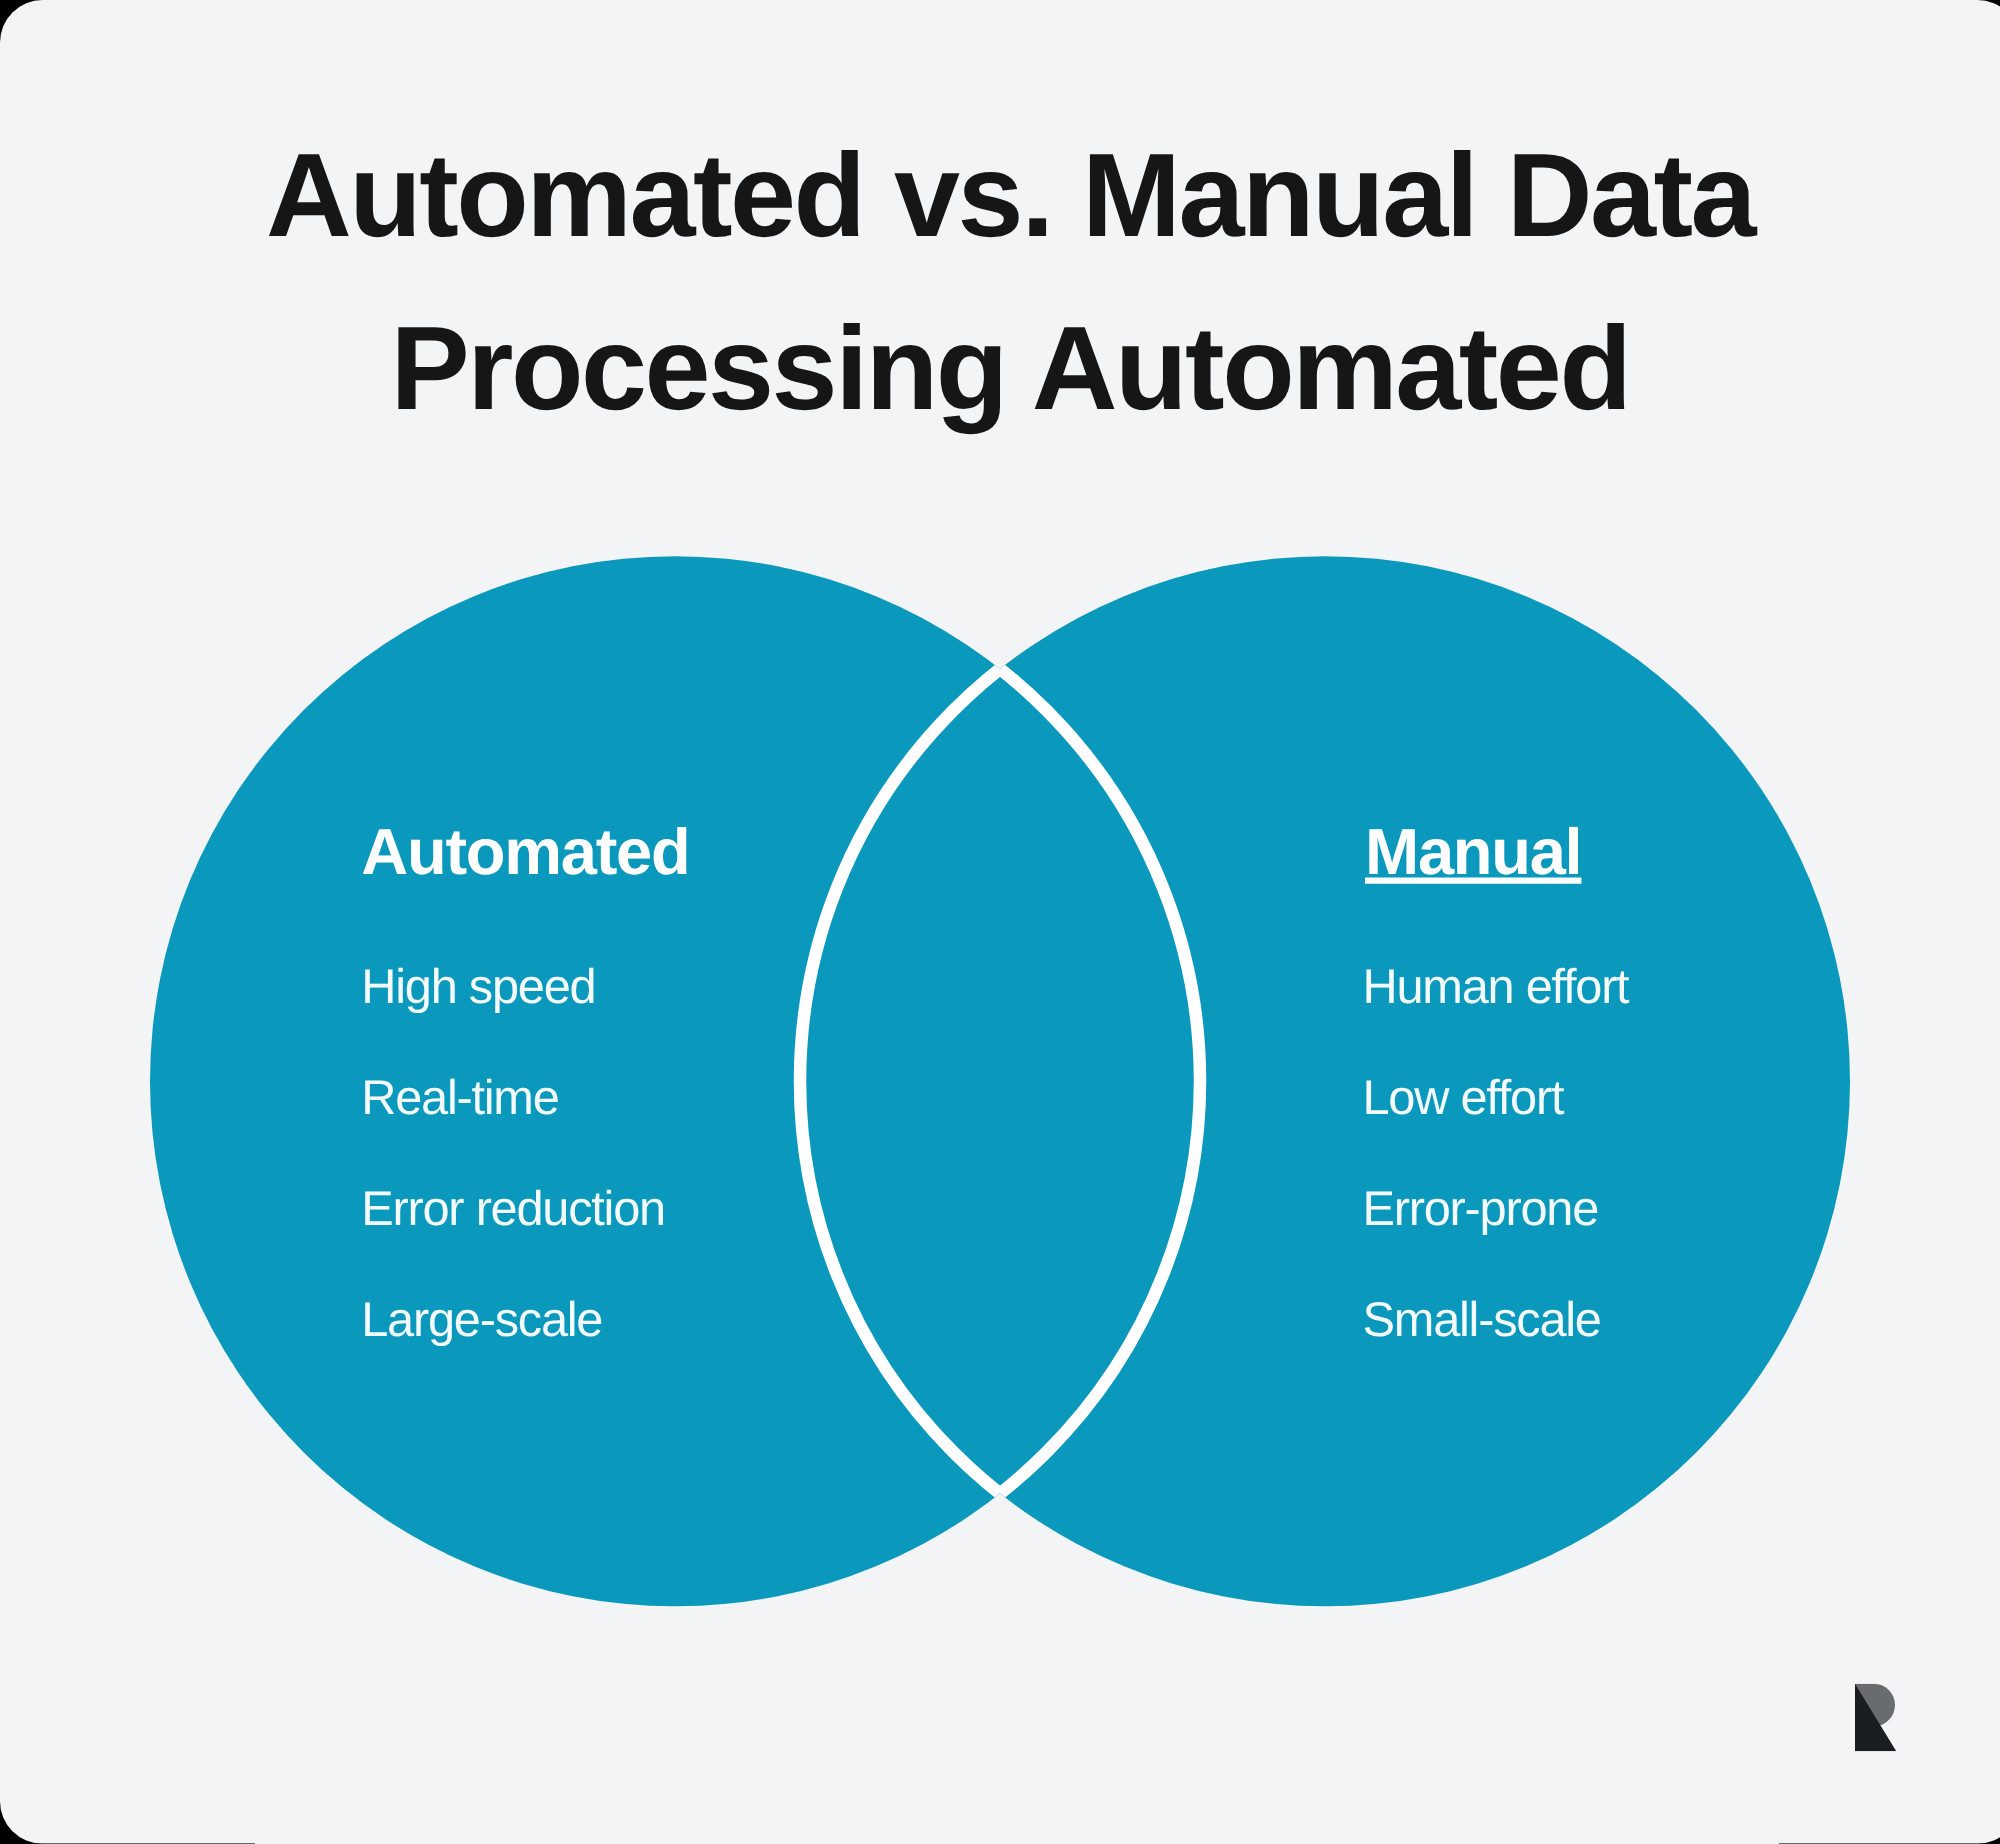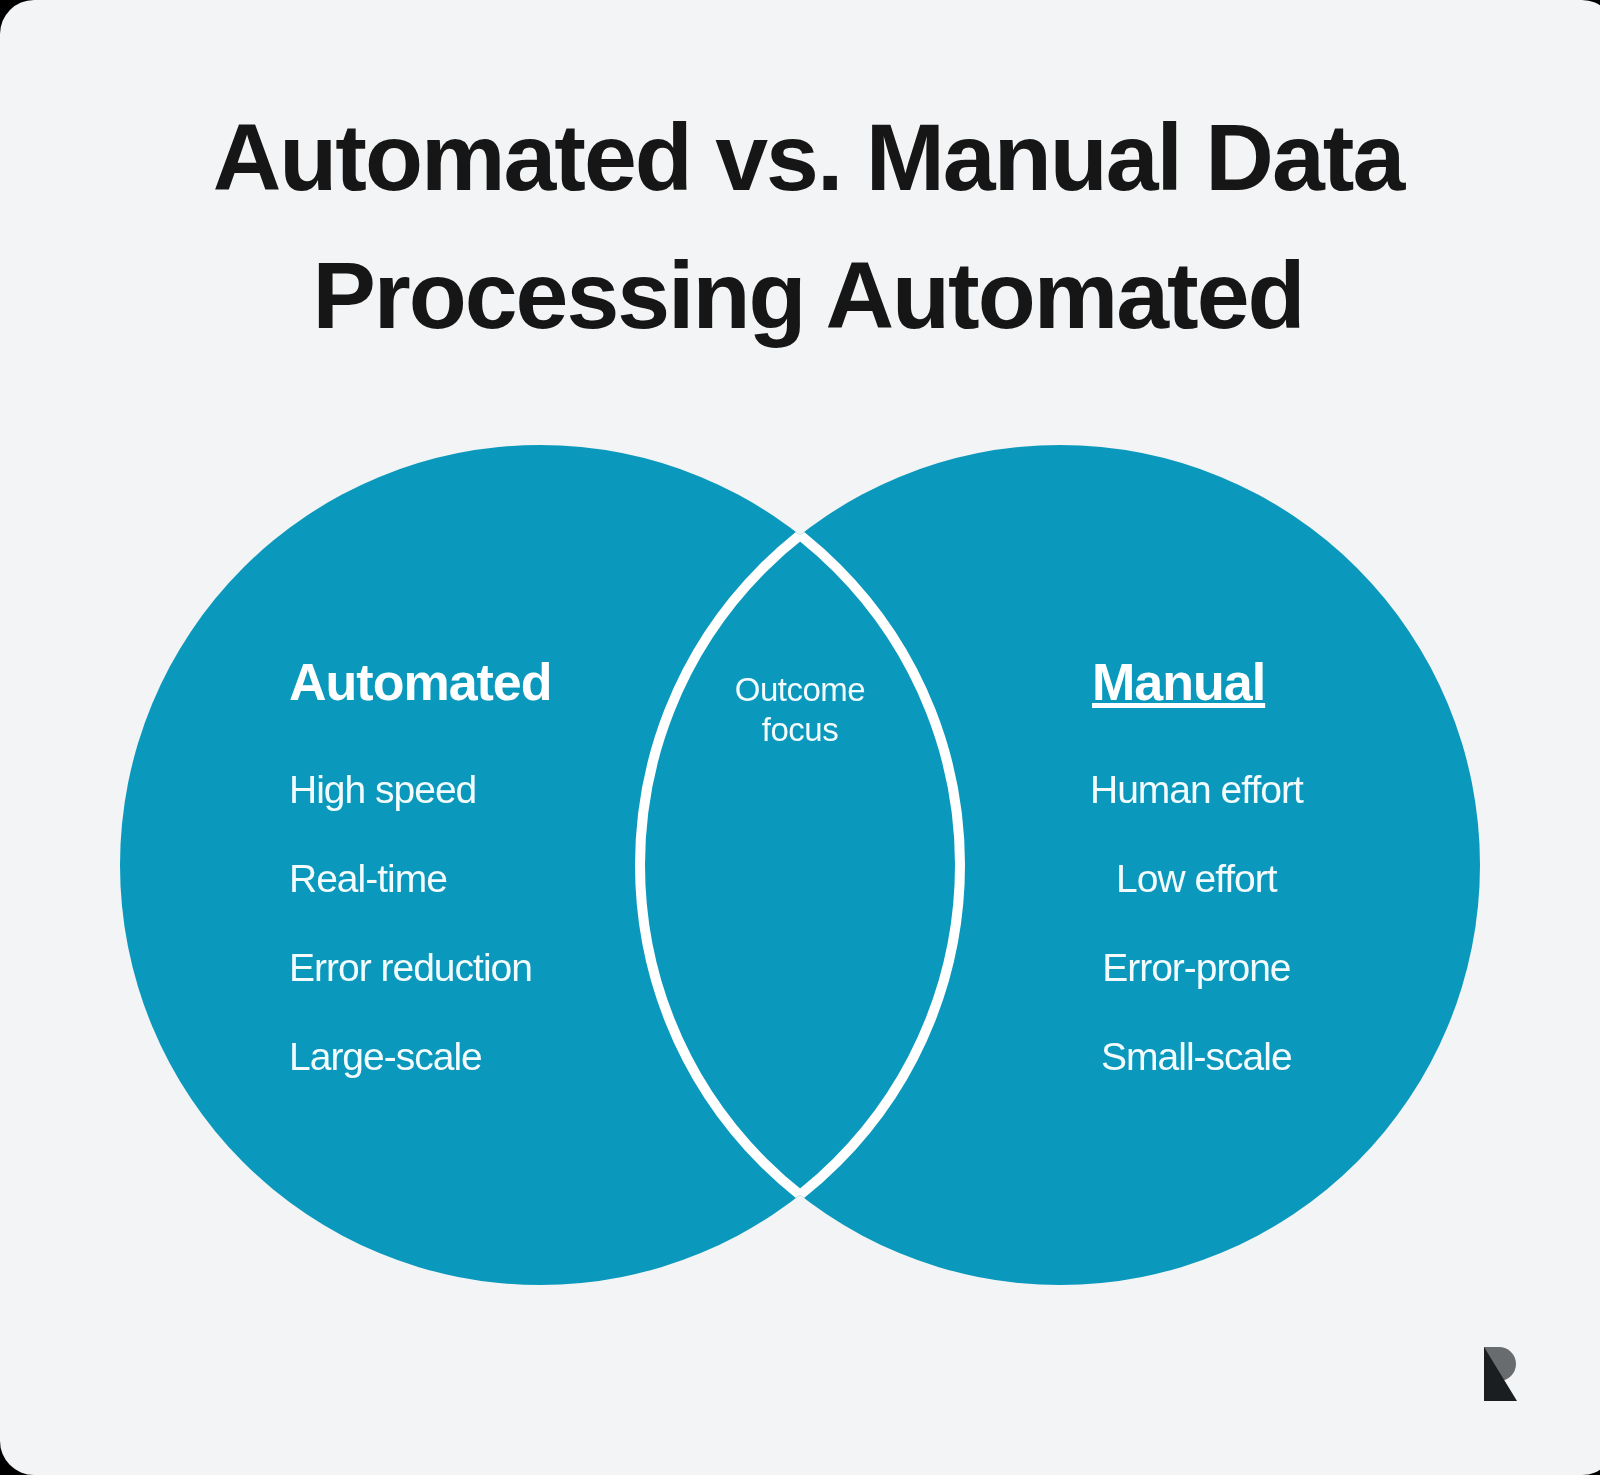--- a/index.html
+++ b/index.html
@@ -53,21 +53,21 @@
   .heading.right { left: 1092px; top: 656px; text-decoration: underline; }
   .items {
     position: absolute;
     top: 771px;
     font-size: 39px;
     line-height: 38px;
     letter-spacing: -1px;
     color: #F3FBFD;
   }
   .items.left  { left: 289px; }
-  .items.right { left: 1090px; text-align: center; }
+  .items.right { left: 1090px; }
   .items .item {
     margin-bottom: 51px;
     white-space: nowrap;
   }
   .overlap-items {
     position: absolute;
     left: 702px;
     top: 670px;
     width: 196px;
     text-align: center;
@@ -120,21 +120,20 @@
     <div class="heading left">Automated</div>
 
     <div class="items left">
       <div class="item">High speed</div>
       <div class="item">Real-time</div>
       <div class="item">Error reduction</div>
       <div class="item">Large-scale</div>
     </div>
 
     <div class="overlap-items">
-      <div class="overlap-item">Outcome focus</div>
     </div>
 
     <div class="heading right">Manual</div>
 
     <div class="items right">
       <div class="item">Human effort</div>
       <div class="item">Low effort</div>
       <div class="item">Error-prone</div>
       <div class="item">Small-scale</div>
     </div>

